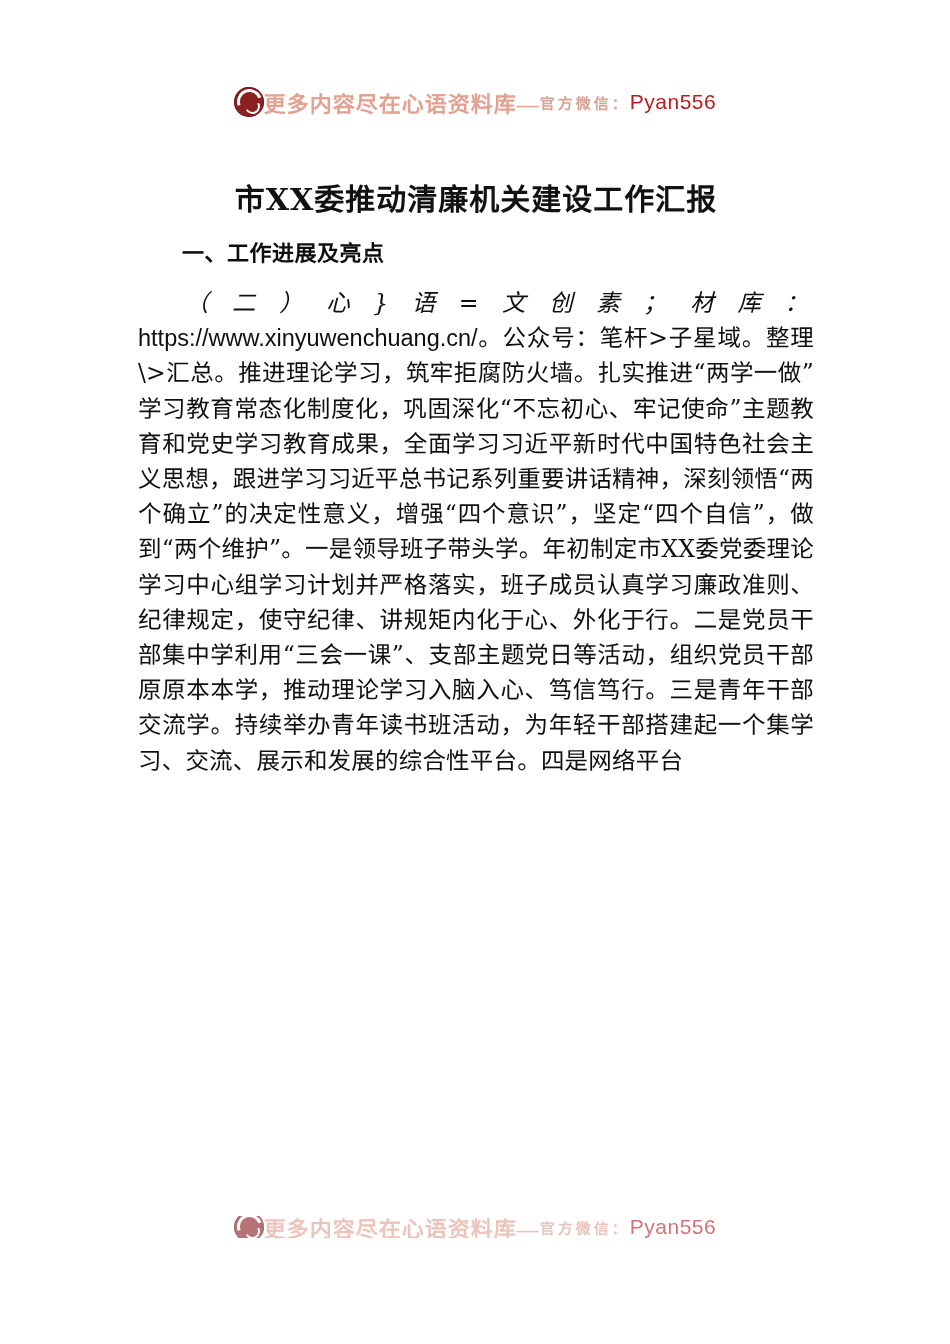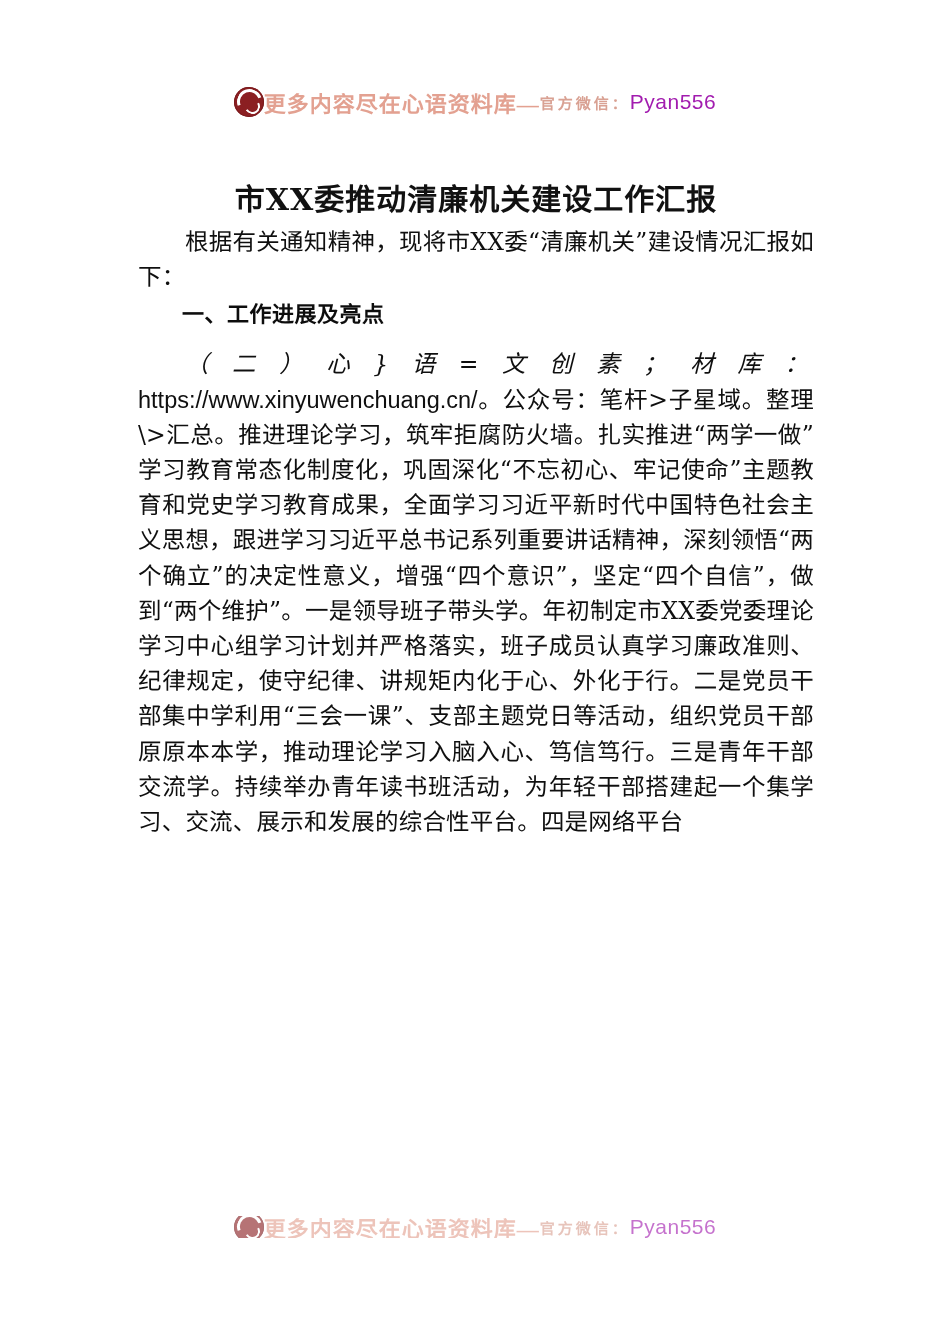--- a/index.html
+++ b/index.html
@@ -92,39 +92,39 @@
     font-family: "Liberation Serif", "DejaVu Serif", serif;
     font-weight: bold;
     font-size: 15px;
     letter-spacing: 3px;
     color: #d9a193;
   }
   .wm-handle {
     font-family: "Liberation Sans", "DejaVu Sans", sans-serif;
     font-size: 21px;
     letter-spacing: 0.5px;
-    color: #a21caf;
+    color: #b91c1c;
   }
 
   
   .doc {
     position: absolute;
     left: 138px;
     top: 178px;
     width: 676px;
   }
 
   .doc-title {
     font-family: "DejaVu Serif", "Liberation Serif", serif;
     font-weight: bold;
     font-size: 30px;
     line-height: 44px;
     text-align: center;
     letter-spacing: 1px;
-    margin: 0 0 3px 0;
+    margin: 0 0 14px 0;
     color: #111111;
   }
 
   .section-heading {
     font-family: "DejaVu Sans", "Liberation Sans", sans-serif;
     font-weight: bold;
     font-size: 22px;
     line-height: 36px;
     letter-spacing: 0.5px;
     text-indent: 44px;
@@ -168,21 +168,20 @@
     <span class="wm-logo"></span>
     <span class="wm-text">更多内容尽在心语资料库—</span>
     <span class="wm-text-2">官方微信：</span>
     <span class="wm-handle">Pyan556</span>
   </div>
 
   <div class="doc">
 
     <h1 class="doc-title">市XX委推动清廉机关建设工作汇报</h1>
 
-    <p class="body-par">根据有关通知精神，现将市XX委“清廉机关”建设情况汇报如下：</p>
 
     <div class="section-heading">一、工作进展及亮点</div>
 
 
     <p class="body-par spaced"><span class="lead-spaced">（二）心}语=文创素；材库：</span><span class="url">https://www.xinyuwenchuang.cn/</span><span>。公众号：笔杆&gt;子星域。整理\&gt;汇总。推进理论学习，筑牢拒腐防火墙。扎实推进“两学一做”学习教育常态化制度化，巩固深化“不忘初心、牢记使命”主题教育和党史学习教育成果，全面学习习近平新时代中国特色社会主义思想，跟进学习习近平总书记系列重要讲话精神，深刻领悟“两个确立”的决定性意义，增强“四个意识”，坚定“四个自信”，做到“两个维护”。一是领导班子带头学。年初制定市XX委党委理论学习中心组学习计划并严格落实，班子成员认真学习廉政准则、纪律规定，使守纪律、讲规矩内化于心、外化于行。二是党员干部集中学利用“三会一课”、支部主题党日等活动，组织党员干部原原本本学，推动理论学习入脑入心、笃信笃行。三是青年干部交流学。持续举办青年读书班活动，为年轻干部搭建起一个集学习、交流、展示和发展的综合性平台。四是网络平台</span></p>
 
   </div>
 
   <div class="watermark watermark-bottom">
     <span class="wm-logo"></span>

